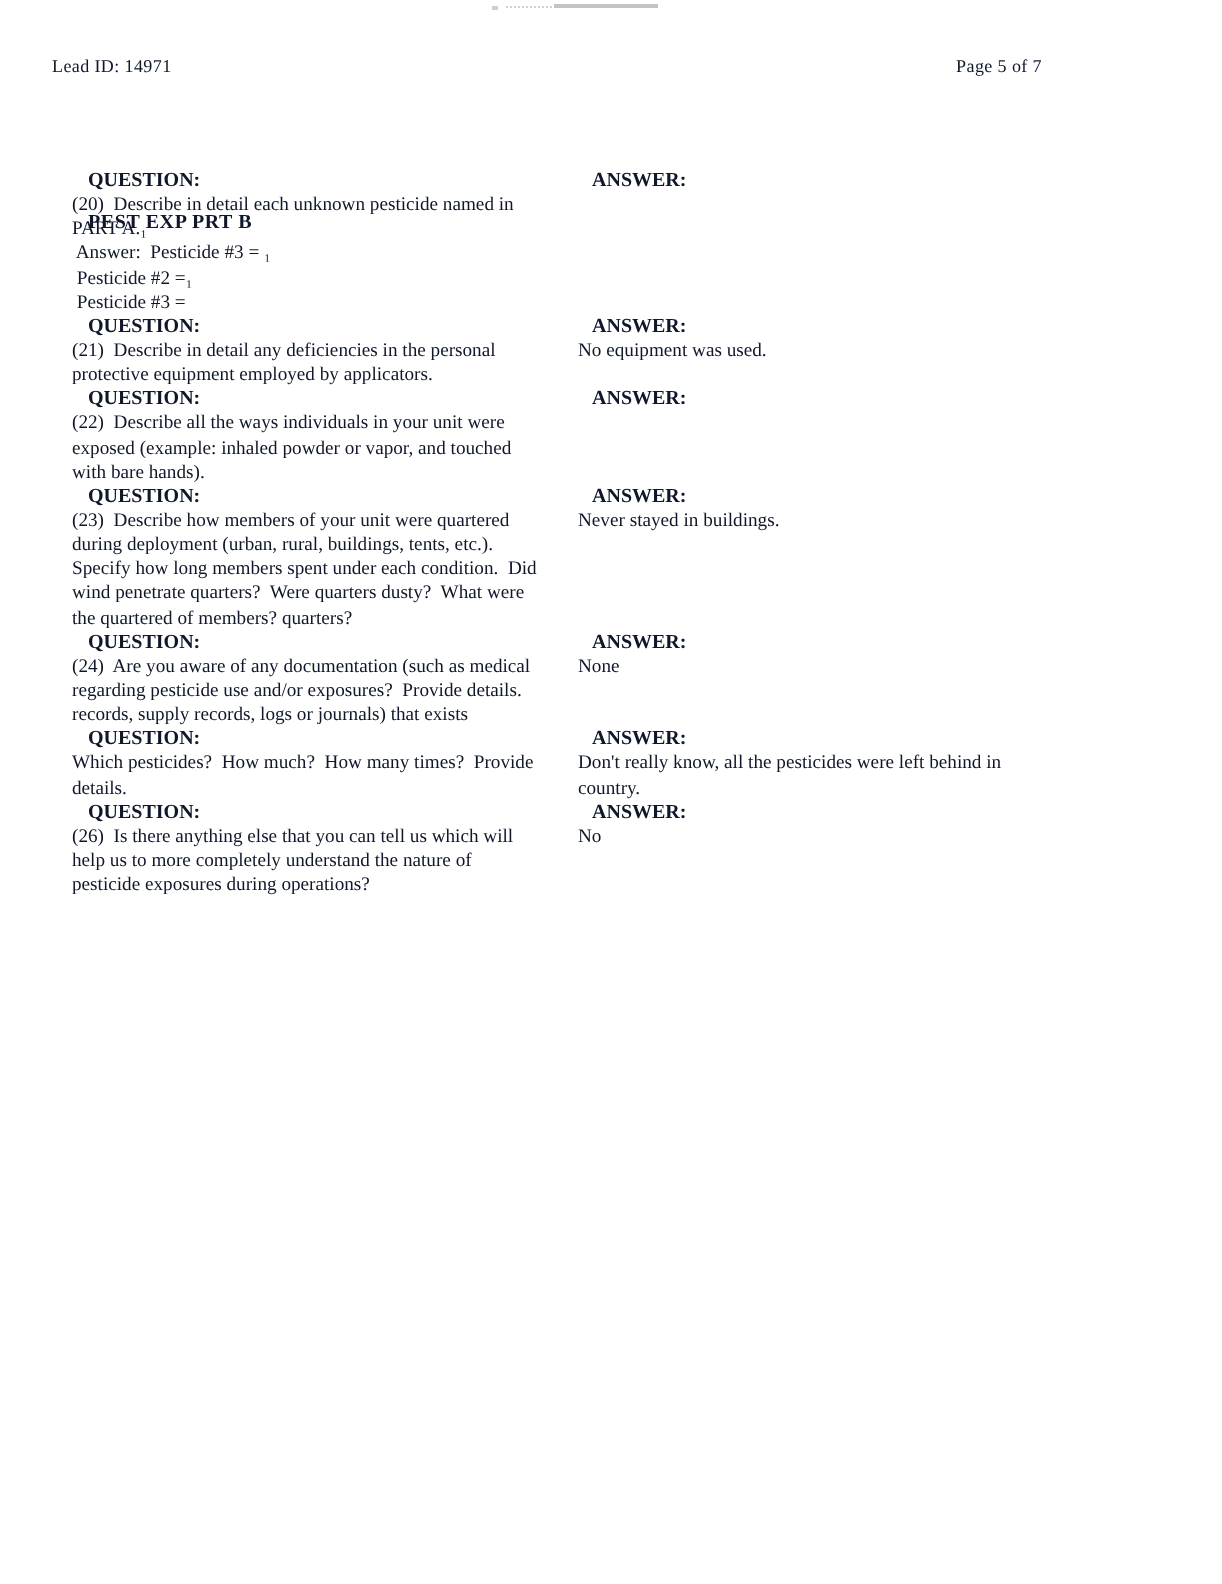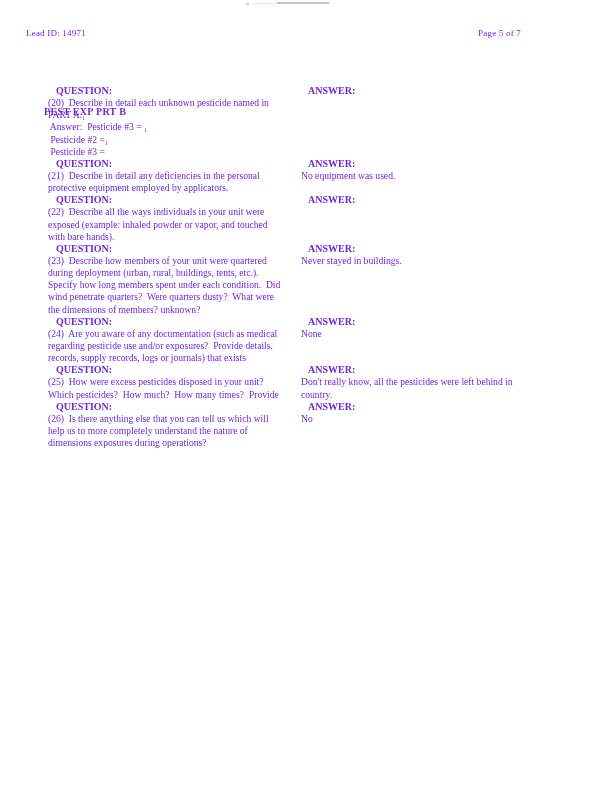--- a/index.html
+++ b/index.html
@@ -6,21 +6,21 @@
     margin: 0;
     padding: 0;
     background: #ffffff;
   }
   .page {
     position: relative;
     width: 557px;
     height: 792px;
     background: #ffffff;
     font-family: "Liberation Serif", serif;
-    color: #6d28d9;
+    color: #0f172a;
     overflow: hidden;
   }
   
   .scan-artifact {
     position: absolute;
     top: 2px;
     left: 246px;
     width: 95px;
     height: 3px;
   }
@@ -62,21 +62,21 @@
     top: 64px;
     left: 44px;
     font-size: 10px;
     font-weight: 700;
     letter-spacing: 0.3px;
     margin-top: 42px;
   }
   .qa-content {
     position: absolute;
     top: 85px;
-    left: 48px;
+    left: 36px;
     width: 545px;
     font-size: 9.6px;
   }
   .qa-block {
     position: relative;
   }
   .q-col {
     width: 253px;
   }
   .a-col {
@@ -160,21 +160,21 @@
         </div>
   </div>
 
   <div class="qa-block">
     <div class="q-col">
       <div class="col-head q-head">QUESTION:</div>
     <div class="line">(23)  Describe how members of your unit were quartered</div>
           <div class="line">during deployment (urban, rural, buildings, tents, etc.).</div>
           <div class="line">Specify how long members spent under each condition.  Did</div>
           <div class="line">wind penetrate quarters?  Were quarters dusty?  What were</div>
-          <div class="line">the dimensions of members? unknown?</div>
+          <div class="line">the quartered of members? quarters?</div>
         </div>
     <div class="a-col">
       <div class="col-head a-head">ANSWER:</div>
           <div class="line">Never stayed in buildings.</div>
         </div>
   </div>
 
   <div class="qa-block">
     <div class="q-col">
       <div class="col-head q-head">QUESTION:</div>
@@ -184,36 +184,36 @@
         </div>
     <div class="a-col">
       <div class="col-head a-head">ANSWER:</div>
     <div class="line">None</div>
         </div>
   </div>
 
   <div class="qa-block">
     <div class="q-col">
       <div class="col-head q-head">QUESTION:</div>
-    <div class="line">(25)  How were excess pesticides disposed in your unit?</div>
           <div class="line">Which pesticides?  How much?  How many times?  Provide</div>
+          <div class="line">details.</div>
         </div>
     <div class="a-col">
       <div class="col-head a-head">ANSWER:</div>
     <div class="line">Don't really know, all the pesticides were left behind in</div>
           <div class="line">country.</div>
         </div>
   </div>
 
   <div class="qa-block">
     <div class="q-col">
       <div class="col-head q-head">QUESTION:</div>
     <div class="line">(26)  Is there anything else that you can tell us which will</div>
           <div class="line">help us to more completely understand the nature of</div>
-          <div class="line">dimensions exposures during operations?</div>
+          <div class="line">pesticide exposures during operations?</div>
         </div>
     <div class="a-col">
       <div class="col-head a-head">ANSWER:</div>
     <div class="line">No</div>
         </div>
   </div>
 </div>
 
 </div>
 

